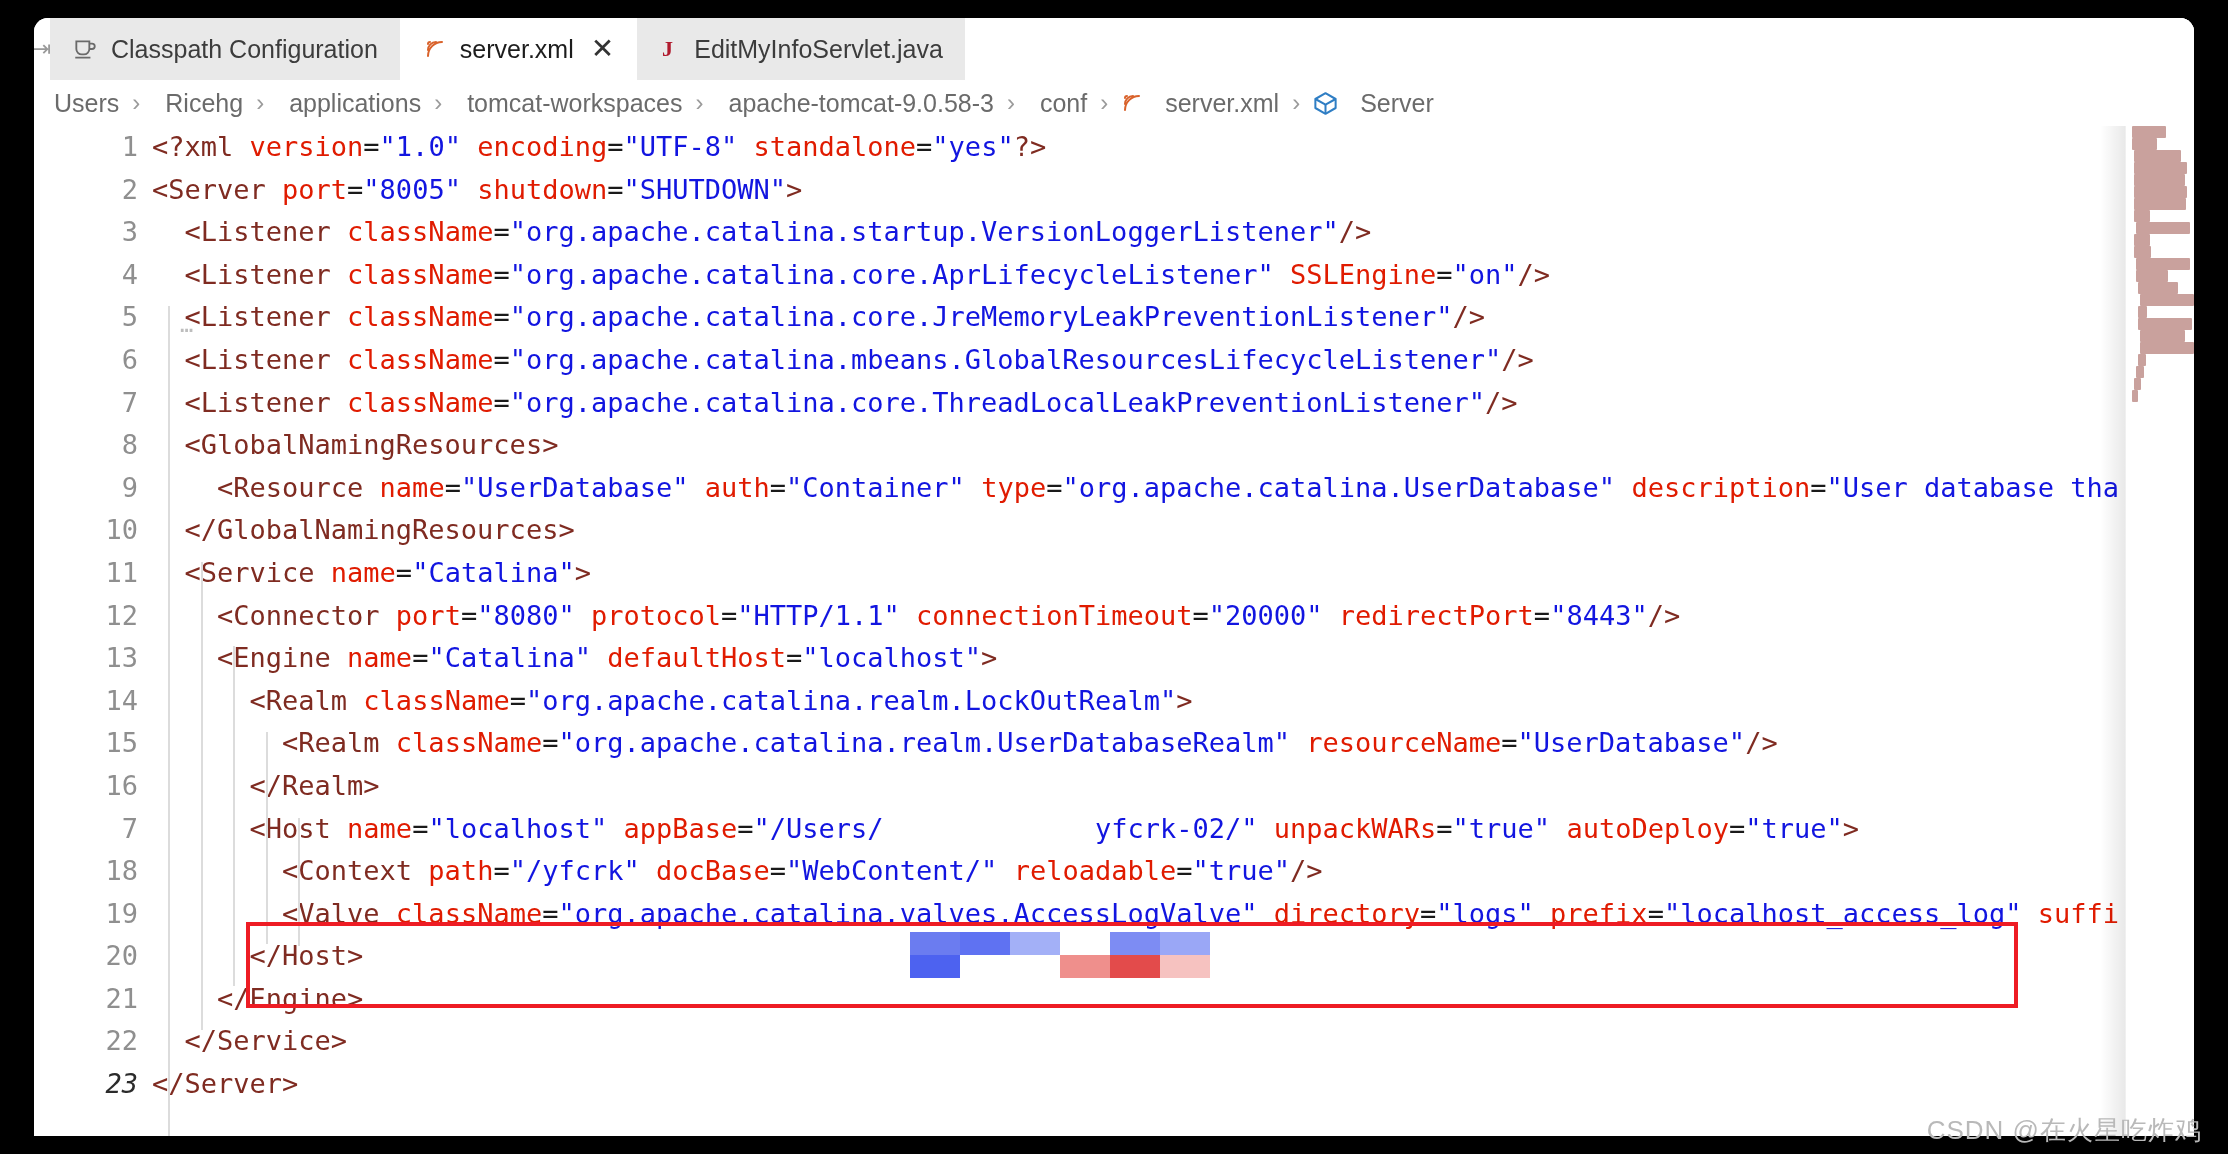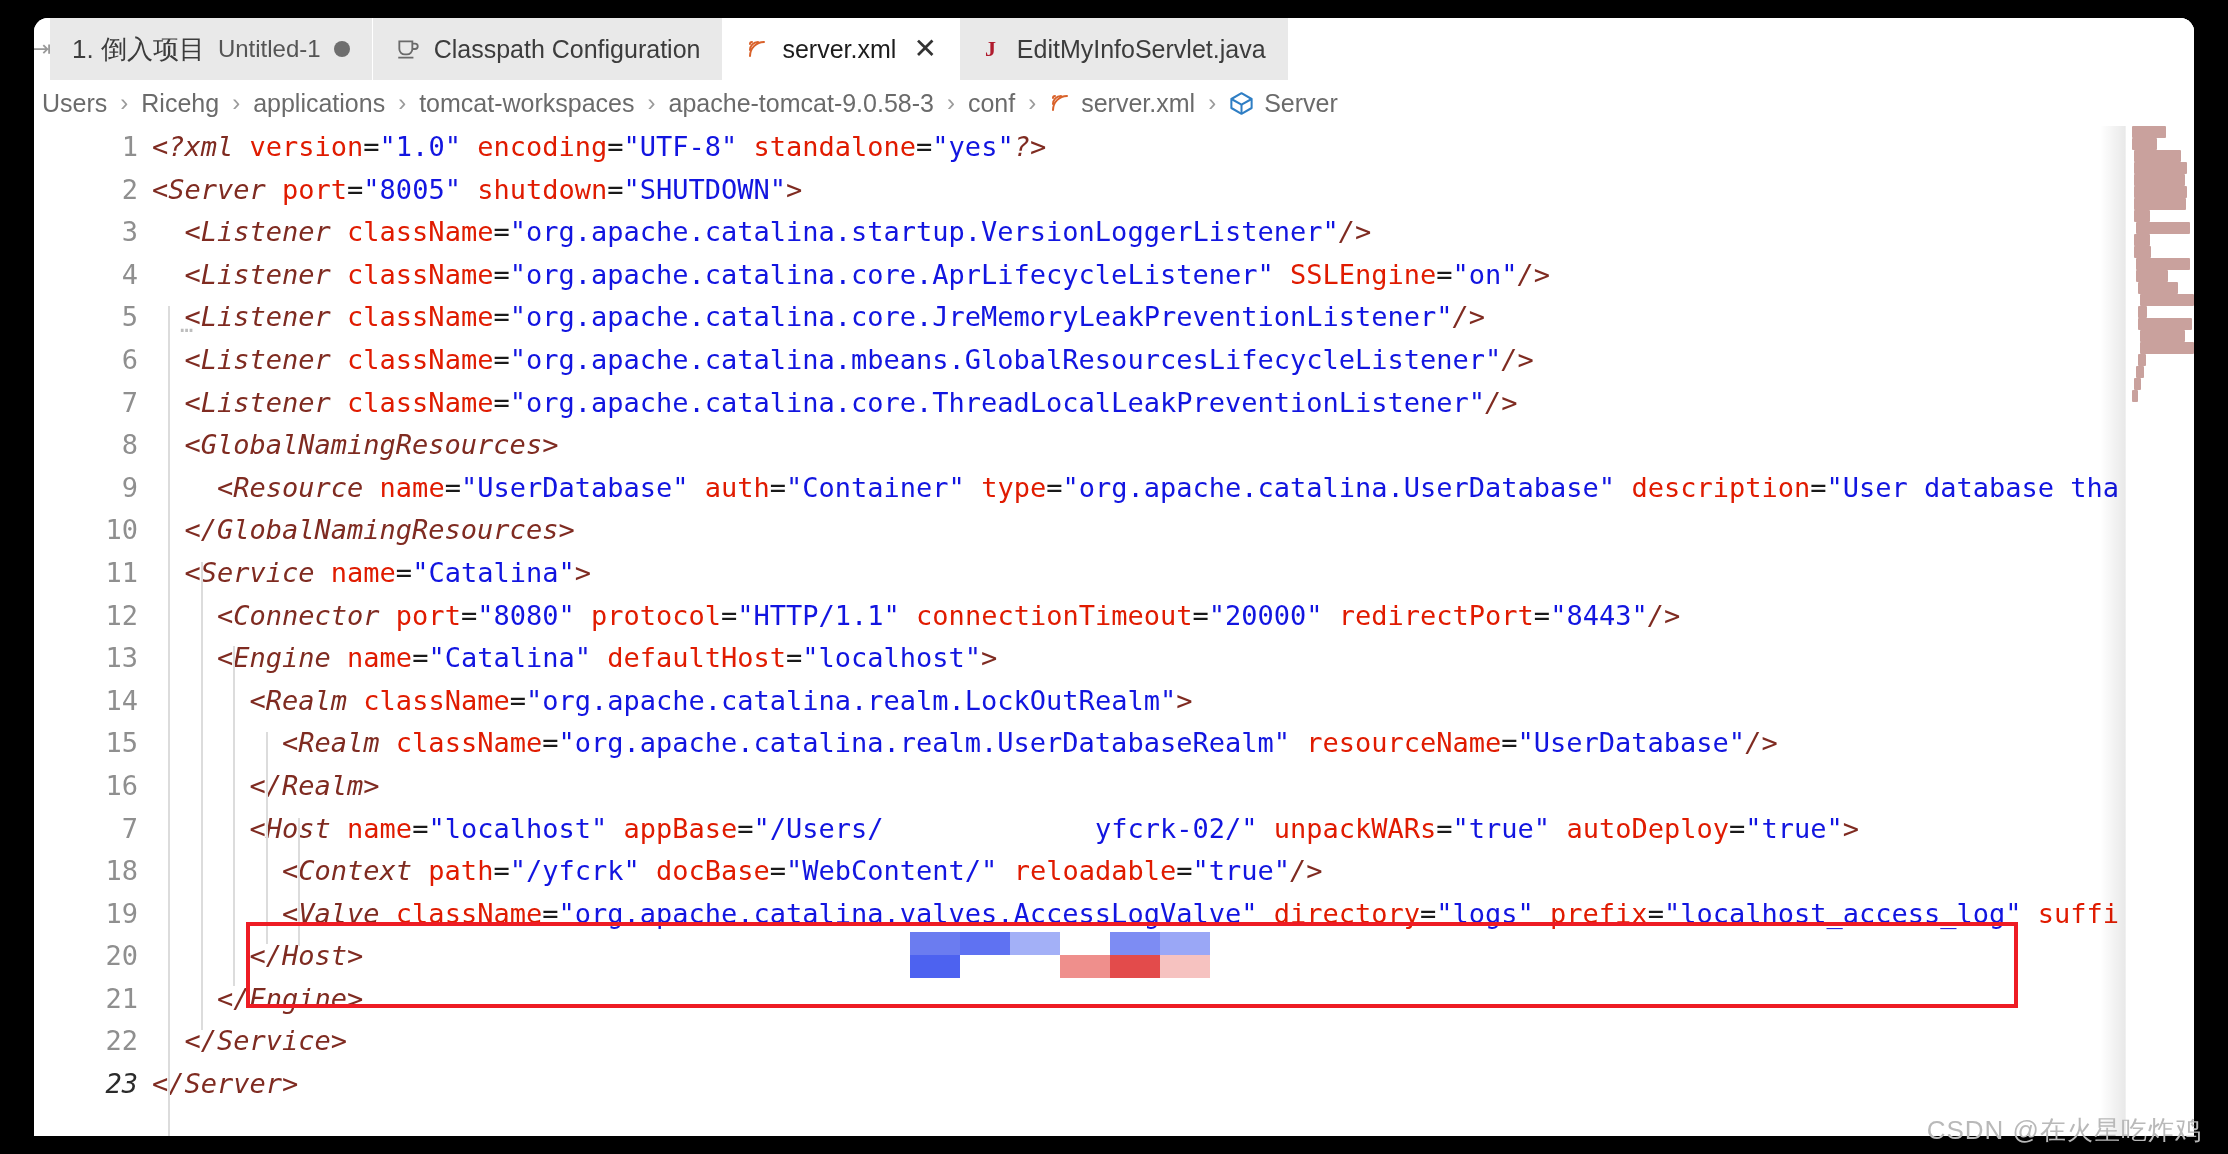--- a/index.html
+++ b/index.html
@@ -75,21 +75,21 @@
     height:46px;
     background:#ffffff;
     display:flex;align-items:center;
     padding:0 0 0 8px;
     font-size:25px;
     color:#6b6b6b;
     gap:0px;
     white-space:nowrap;
     overflow:hidden;
   }
-  #crumbs .cr{ padding:0 3px; }
+  #crumbs .cr{ padding:0 3px;margin-left:12px; }
   #crumbs .sep{
     color:#9b9b9b;font-size:24px;padding:0 10px;
   }
   #crumbs .cr.first{ padding-left:0; }
   #crumbs .cr-ico{display:inline-flex;align-items:center;padding:0 6px 0 2px;}
 
   
   #editor{
     position:relative;
     height:1010px;
@@ -113,21 +113,21 @@
   .codearea{
     position:absolute;left:118px;top:0;right:0;bottom:0;
     font-family:"DejaVu Sans Mono","Liberation Mono",monospace;
     font-size:27px;
     white-space:pre;
     overflow:hidden;
   }
   .cl{ height:42.6px; line-height:42.6px; }
 
   
-  .tg{ color:#7f2b21;font-style:italic; }      
+  .tg{ color:#7f2b21; }      
   .at{ color:#e01b00; }      
   .vl{ color:#1215e0; }      
   .eq{ color:#1a1a1a; }      
   .pl{ color:#1a1a1a; }      
 
   
   .iguide{
     position:absolute;
     width:2px;background:#dcdcdc;
   }
@@ -193,25 +193,20 @@
 </style>
 </head>
 <body>
 
 <div id="window">
 
   <div id="tabbar">
 
     <div class="tab-first-edge">⇥</div>
 
-    <div class="tab">
-      <span class="t-label cjk">1. 倒入项目</span>
-      <span class="t-sub">Untitled-1</span>
-      <span class="dot"></span>
-    </div>
 
     <div class="tab">
       <span class="ico">
         <svg width="26" height="26" viewBox="0 0 24 24" fill="none" stroke="#6a6a6a" stroke-width="1.7">
           <path d="M4 5h12v7a5 5 0 0 1-5 5H9a5 5 0 0 1-5-5V5z"></path>
           <path d="M16 7h2.5a2.5 2.5 0 0 1 0 5H16"></path>
           <path d="M3 20h14"></path>
         </svg>
       </span>
       <span class="t-label">Classpath Configuration</span>

